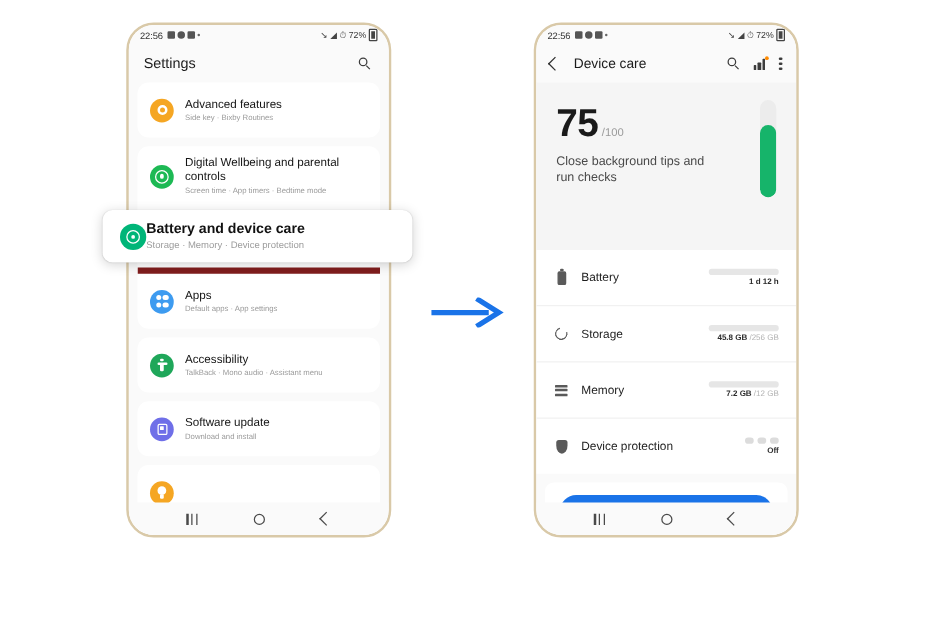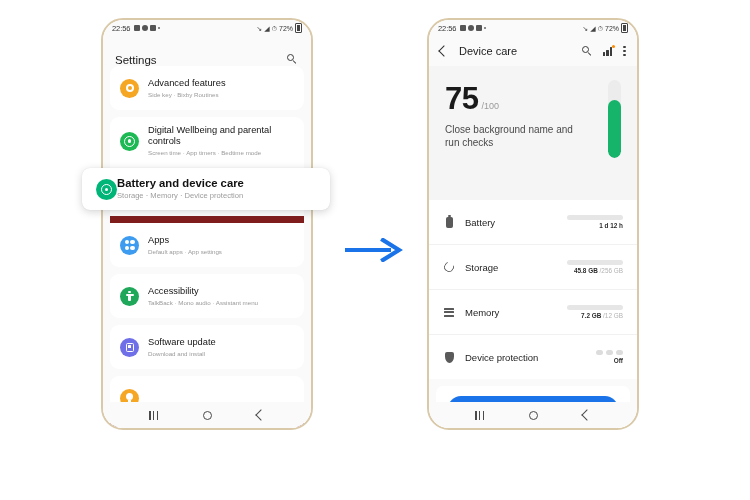--- a/index.html
+++ b/index.html
@@ -44,21 +44,21 @@
   .sb-ic{width:6px;height:6px;background:#555;border-radius:1px;display:inline-block;}
   .sb-ic.round{border-radius:50%;}
   .sb-dot{width:2px;height:2px;background:#666;border-radius:50%;}
   .sb-right{margin-left:auto;display:flex;align-items:center;gap:2px;font-size:7px;color:#333;}
   .sb-glyph{font-size:7px;color:#444;line-height:1;}
   .sb-batt{width:5px;height:8px;border:1px solid #444;border-radius:1px;position:relative;}
   .sb-batt:after{content:"";position:absolute;left:1px;top:1px;right:1px;bottom:1px;background:#444;}
 
   
   .settings-header{
-    height:30px;display:flex;align-items:flex-end;
+    height:30px;display:flex;align-items:center;
     padding:0 12px;background:#fafafa;gap:24px;
   }
   .settings-title{font-size:11.5px;color:#1b1b1b;font-weight:400;}
   .hdr-spacer{flex:1;}
   .icon-btn{width:14px;height:14px;display:flex;align-items:center;justify-content:center;}
   .magnifier{position:relative;width:10px;height:10px;}
   .magnifier i{position:absolute;left:0;top:0;width:7px;height:7px;border:1.1px solid #3c3c3c;border-radius:50%;box-sizing:border-box;}
   .magnifier b{position:absolute;left:6.2px;top:6.2px;width:4px;height:1.1px;background:#3c3c3c;transform:rotate(45deg);transform-origin:left center;}
 
   .list-scroll{padding:0 0 0 0;}
@@ -67,21 +67,21 @@
     margin:0 7px 7px 7px;
     border-radius:9px;
     overflow:hidden;
   }
   .row{
     display:flex;align-items:center;
     padding:8px 10px;
     gap:9px;
     min-height:28px;
   }
-  .row + .row{border-top:7px solid #7f1d1d;}
+  .row + .row{border-top:5px solid #7f1d1d;}
   .sicon{
     width:19px;height:19px;border-radius:50%;
     flex:0 0 19px;
     display:flex;align-items:center;justify-content:center;
     color:#fff;
   }
   .row-text{min-width:0;}
   .row-title{font-size:9.3px;color:#141414;line-height:11px;font-weight:500;}
   .row-sub{font-size:6.2px;color:#9a9a9a;line-height:9px;margin-top:1px;white-space:nowrap;overflow:hidden;}
 
@@ -419,21 +419,21 @@
             <span></span>
             <span></span>
         </span>
       </div>
 
       <div class="score-card">
         <div class="score-row">
           <span class="score-num">75</span>
           <span class="score-den">/100</span>
         </div>
-        <div class="score-desc">Close background name and run checks</div>
+        <div class="score-desc">Close background tips and run checks</div>
         <div class="gauge">
           <div class="gauge-fill" id="gauge-fill" style="height: 75%;"></div>
         </div>
       </div>
 
       <div class="dc-list">
 
         <div class="dc-row">
           <span class="dc-ic">
               <span class="i-batt"></span>

